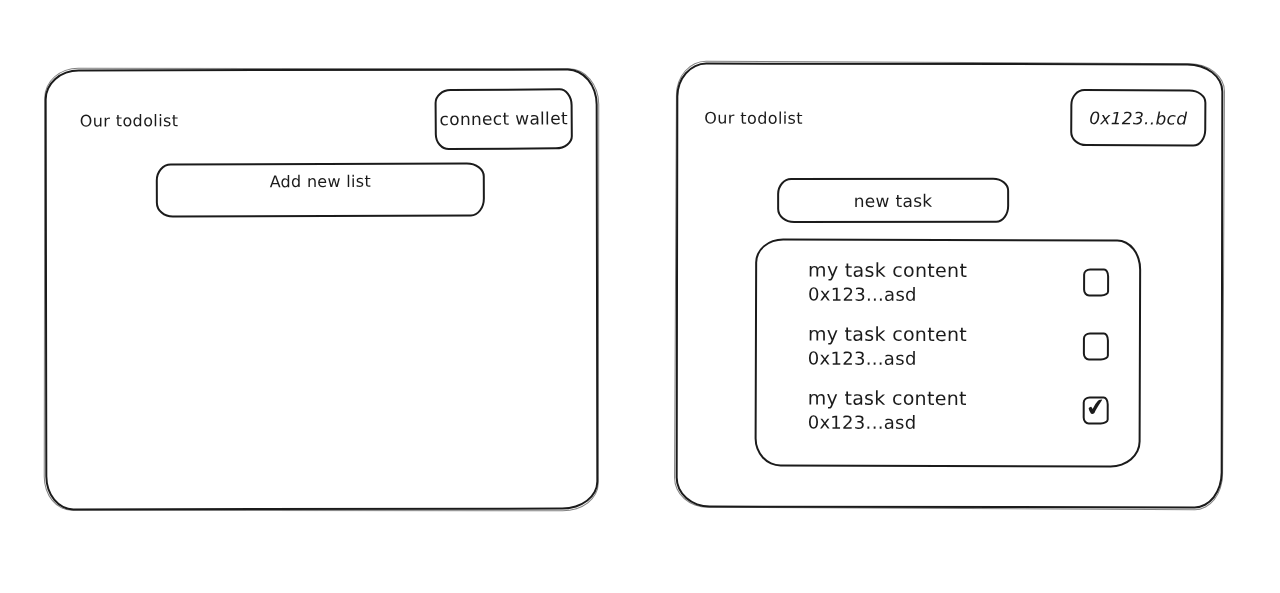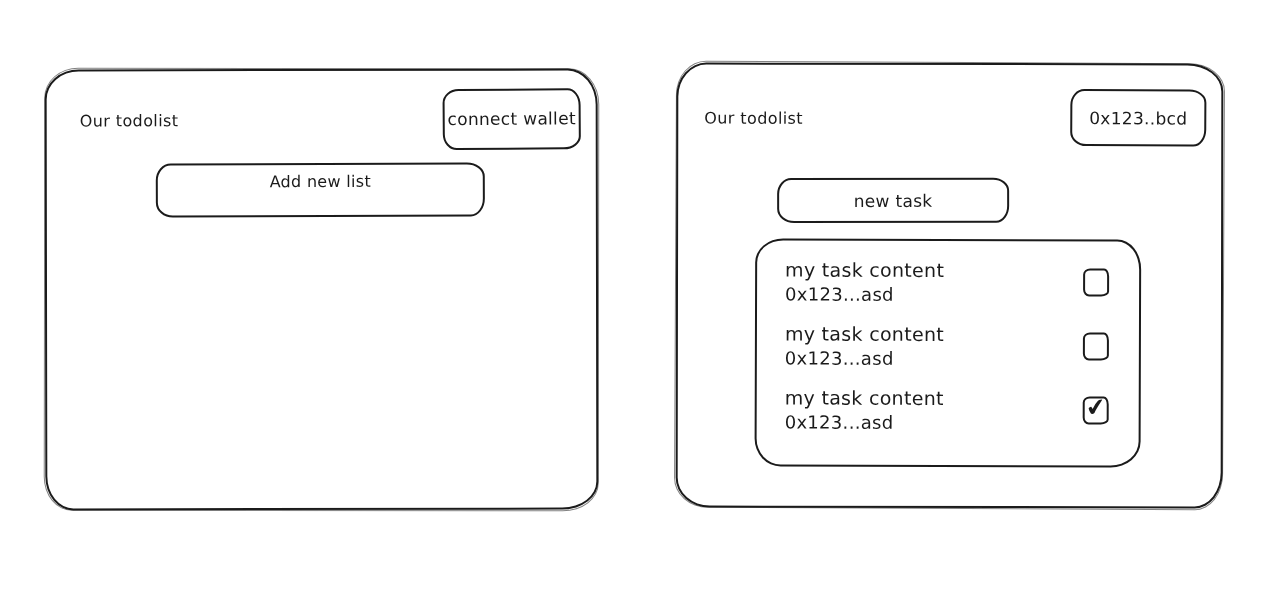--- a/index.html
+++ b/index.html
@@ -51,30 +51,31 @@
     background: #fff;
     display: flex;
     align-items: center;
     justify-content: center;
     text-align: center;
     font-size: 17px;
     letter-spacing: 0.3px;
   }
 
   .connect-wallet {
-    left: 396px; top: 18px; width: 138px; height: 61px;
+    left: 388px; top: 18px; width: 138px; height: 61px;
     border-radius: 16px 13px 17px 14px / 14px 17px 13px 16px;
     line-height: 1.35;
     padding: 0 0;
     transform: rotate(-0.3deg);
   }
   .wallet-address {
     left: 392px; top: 24px; width: 136px; height: 57px;
     border-radius: 14px 17px 13px 16px / 16px 13px 17px 14px;
     transform: rotate(0.2deg);
+    font-style: italic;
   }
   .add-new-list {
     left: 109px; top: 92px; width: 329px; height: 54px;
     border-radius: 15px 18px 14px 17px / 17px 14px 18px 15px;
     align-items: flex-start;
     padding-top: 7px;
     font-size: 16px;
     transform: rotate(-0.12deg);
   }
   .new-task {
@@ -96,21 +97,21 @@
     background: #fff;
     padding: 17px 16px 0 28px;
     transform: rotate(0.08deg);
   }
   .task-row {
     display: flex;
     align-items: center;
     justify-content: space-between;
     margin-bottom: 16px;
   }
-  .task-text { line-height: 1.3; }
+  .task-text { line-height: 1.3; margin-left: 23px; }
   .task-content { font-size: 19px; letter-spacing: 0.3px; }
   .task-address { font-size: 18px; letter-spacing: 0.3px; }
   .checkbox {
     width: 26px; height: 28px;
     border: 2.5px solid #1b1b1b;
     border-radius: 7px 5px 8px 6px / 6px 8px 5px 7px;
     margin-right: 14px;
     display: flex;
     align-items: center;
     justify-content: center;

